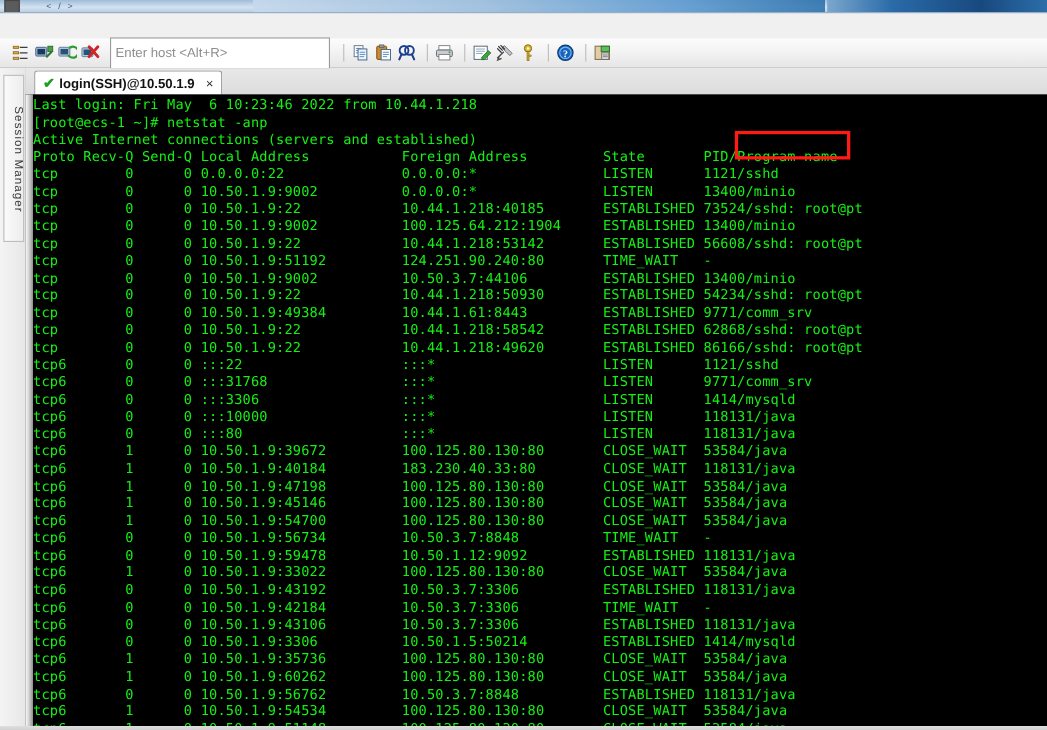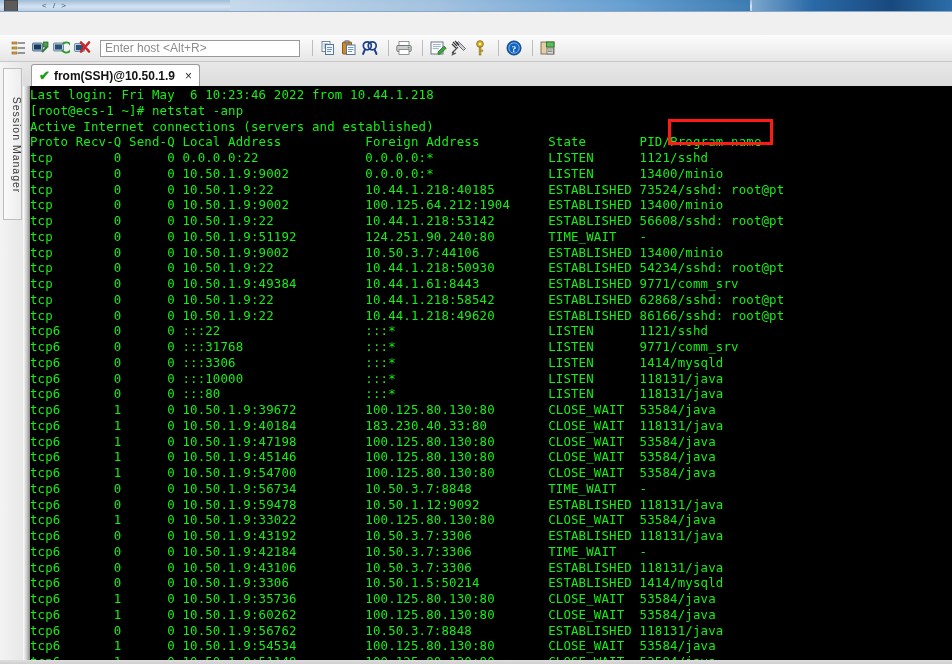--- a/index.html
+++ b/index.html
@@ -38,21 +38,21 @@
   .menuitem.active{border:1px solid #3c7fb1;background:#e7f2fb;padding:1px 7px;
     border-radius:1px;}
 
   
   .toolbar{position:absolute;left:0;top:35px;width:952px;height:27px;
     background:linear-gradient(to bottom,#fcfcfc,#f3f3f3 45%,#e6e6e6);
     border-bottom:1px solid #c8c8c8;display:flex;align-items:center;
     padding-left:10px;box-sizing:border-box;}
   .tbicon{width:18px;height:18px;margin-right:3px;position:relative;flex:0 0 auto;}
   .tbsep{width:1px;height:16px;background:#bcbcbc;margin:0 6px;flex:0 0 auto;}
-  .hostbox{width:200px;height:17px;background:#fff;border:1px solid #9a9a9a;
+  .hostbox{width:200px;height:29px;background:#fff;border:1px solid #9a9a9a;
     margin-left:6px;margin-right:6px;display:flex;align-items:center;
     padding-left:4px;box-sizing:border-box;flex:0 0 auto;}
   .hostbox span{font-size:12px;color:#8e8e8e;line-height:14px;}
 
   
   .sessionstrip{position:absolute;left:0;top:62px;width:23px;height:602px;
     background:linear-gradient(to right,#f4f4f4,#e7e7e7);
     border-right:1px solid #b8b8b8;}
   .sessionstrip .vtab{position:absolute;left:3px;top:6px;width:17px;height:150px;
     background:linear-gradient(to right,#fafafa,#ededed);border:1px solid #bdbdbd;}
@@ -240,21 +240,21 @@
 
   <div class="sessionstrip">
     <div class="vtab">
       <div class="vlabel">Session Manager</div>
     </div>
   </div>
 
   <div class="tabbar">
     <div class="tab">
       <span class="check">✔</span>
-      <span class="tlabel">from(SSH)@10.50.1.9</span>
+      <span class="tlabel">login(SSH)@10.50.1.9</span>
       <span class="tclose">×</span>
     </div>
   </div>
 
   <div class="termwrap">
     <div class="termborder"></div>
     <div class="term">
       <pre class="termtext" id="termtext" style="color: rgb(20, 240, 20);">Last login: Fri May  6 10:23:46 2022 from 10.44.1.218
 [root@ecs-1 ~]# netstat -anp
 Active Internet connections (servers and established)

